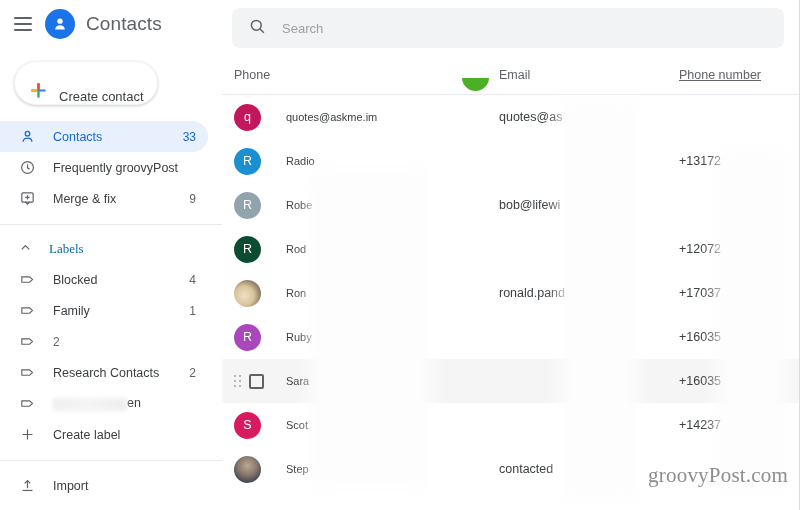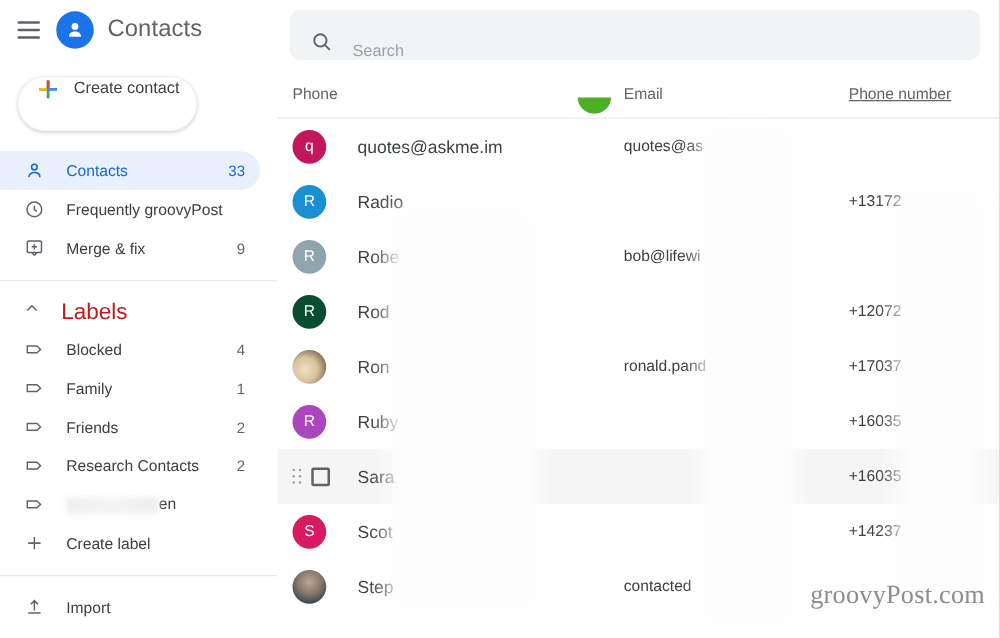--- a/index.html
+++ b/index.html
@@ -37,21 +37,21 @@
   }
   .brand-title { font-size: 19px; color: #5f6368; letter-spacing: .1px; }
 
   .create-btn {
     margin: 13px 0 0 14px;
     height: 44px; width: 144px;
     border-radius: 23px;
     background: #fff;
     border: 1px solid #f1f3f4;
     box-shadow: 0 1px 3px rgba(60,64,67,.26);
-    display: flex; align-items: flex-start; gap: 11px;
+    display: flex; align-items: flex-end; gap: 11px;
     padding-left: 14px;
     cursor: pointer;
   }
   .create-label { font-size: 13px; color: #3c4043; }
 
   .nav { margin-top: 16px; }
   .nav-item {
     position: relative;
     display: flex; align-items: center;
     height: 31px;
@@ -68,42 +68,42 @@
   .nav-item.active { background: #e8f0fe; }
   .nav-item.active .label { color: #1967d2; font-weight: 500; }
   .nav-item.active .count { color: #1967d2; font-weight: 500; }
 
   .nav-divider { height: 1px; background: #e8eaed; margin: 10px 0 9px 0; }
 
   .section-head {
     display: flex; align-items: center;
     height: 30px; padding-left: 18px; gap: 16px; cursor: pointer;
   }
-  .section-head .label { font-size: 18px; color: #b91c1c; }
+  .section-head .label { font-size: 13px; color: #0369a1; font-family: Liberation Serif, serif; }
 
   .label-blur {
     display: inline-block;
     width: 74px; height: 13px;
     background: linear-gradient(90deg,#efefef,#f4f4f4,#ededed);
     filter: blur(2.2px);
     vertical-align: middle;
     border-radius: 1px;
   }
 
   
   #main {
     position: absolute; left: 222px; top: 0;
     width: 578px; height: 510px;
     background: #ffffff;
   }
   .search-wrap { padding: 8px 16px 0 10px; }
   .search-box {
     height: 40px; border-radius: 8px;
     background: #f1f3f4;
-    display: flex; align-items: flex-end;
+    display: flex; align-items: center;
     gap: 15px; padding-left: 16px;
     cursor: text;
   }
   .search-input {
     border: none; outline: none; background: transparent;
     font-size: 13px; color: #3c4043;
     font-family: "Liberation Sans", sans-serif;
     width: 90%;
   }
   .search-input::placeholder { color: #9aa0a6; }
@@ -140,21 +140,21 @@
     width: 8px; height: 13px;
     display: grid; grid-template-columns: 3px 3px; grid-template-rows: 3px 3px 3px;
     gap: 2px; cursor: grab;
   }
   .drag-dots i { width: 2px; height: 2px; background: #9aa0a6; border-radius: 50%; display:block; }
   .chk {
     width: 15px; height: 15px;
     border: 2px solid #5f6368; border-radius: 2px;
     cursor: pointer;
   }
-  .cell-name  { width: 213px; font-size: 14px; color: #3c4043; white-space: nowrap; overflow: hidden; }
+  .cell-name  { width: 213px; font-size: 11px; color: #3c4043; white-space: nowrap; overflow: hidden; }
   .cell-email { width: 180px; font-size: 12.5px; color: #3c4043; white-space: nowrap; overflow: hidden; }
   .cell-phone { width: 120px; font-size: 12.5px; color: #3c4043; white-space: nowrap; }
 
   
   .blur-ov { position: absolute; pointer-events: none; background: #fdfdfd; filter: blur(9px); }
 
   .watermark {
     position: absolute; right: 12px; bottom: 22px;
     font-family: "Liberation Serif", serif;
     font-size: 21px; color: #8d8d8d;
@@ -269,21 +269,20 @@
         <span class="label">Family</span>
         <span class="count">1</span>
       </div>
 
       <div class="nav-item">
         <span class="ico">
           <svg width="17" height="17" viewBox="0 0 24 24" fill="none" stroke="#5f6368" stroke-width="1.6">
             <path d="M4 8.2h11l4 3.8-4 3.8H4z"></path>
           </svg>
         </span>
-        <span class="label">Friends</span>
         <span class="count">2</span>
       </div>
 
       <div class="nav-item">
         <span class="ico">
           <svg width="17" height="17" viewBox="0 0 24 24" fill="none" stroke="#5f6368" stroke-width="1.6">
             <path d="M4 8.2h11l4 3.8-4 3.8H4z"></path>
           </svg>
         </span>
         <span class="label">Research Contacts</span>

